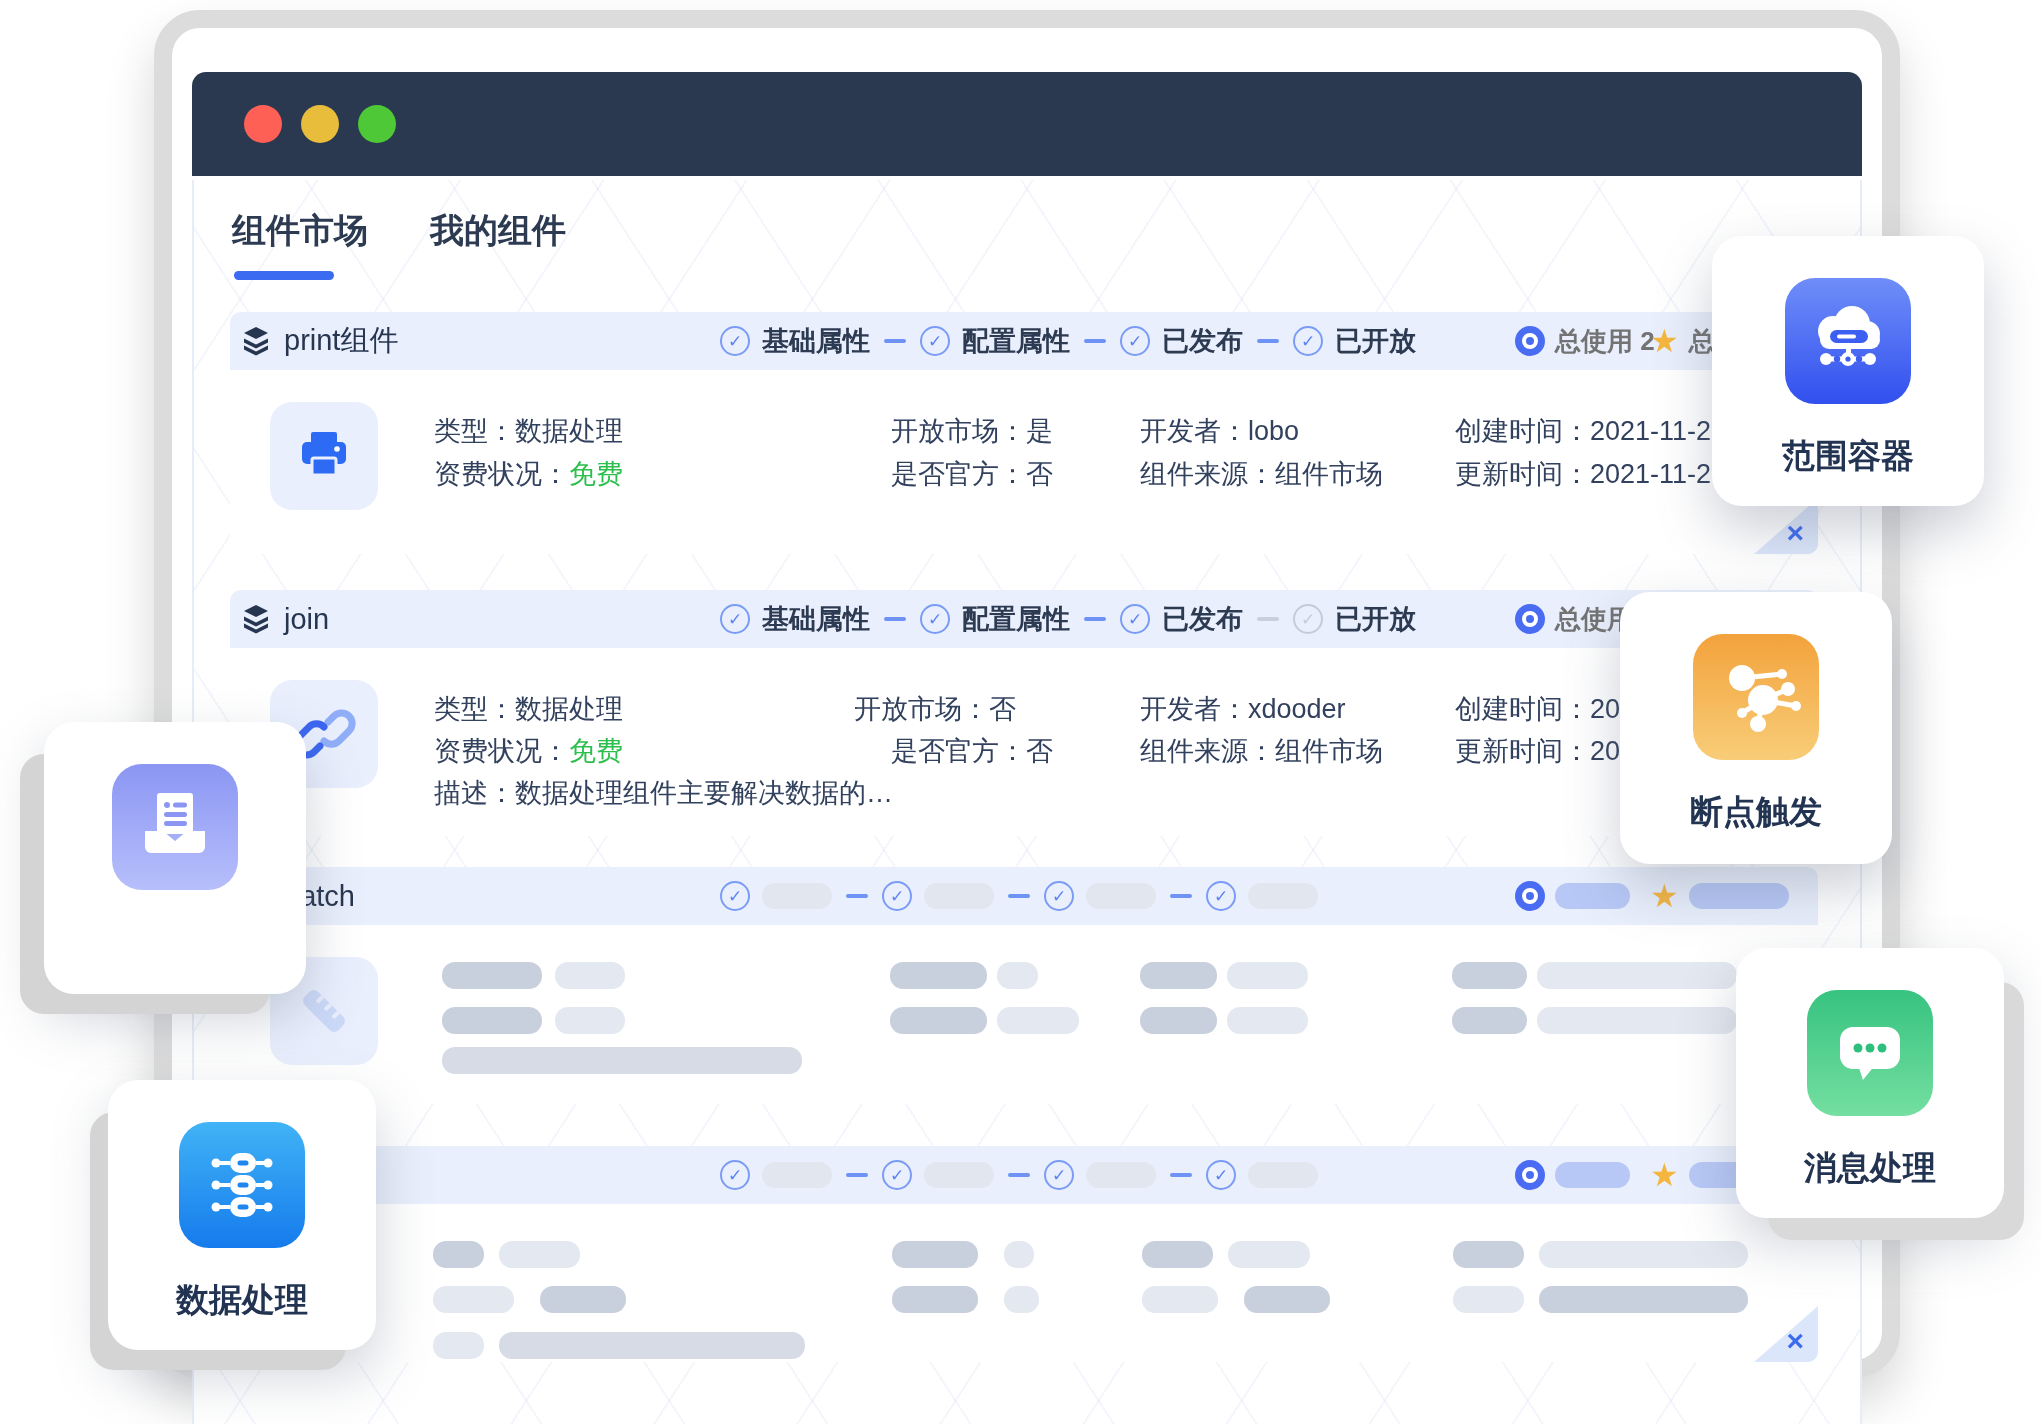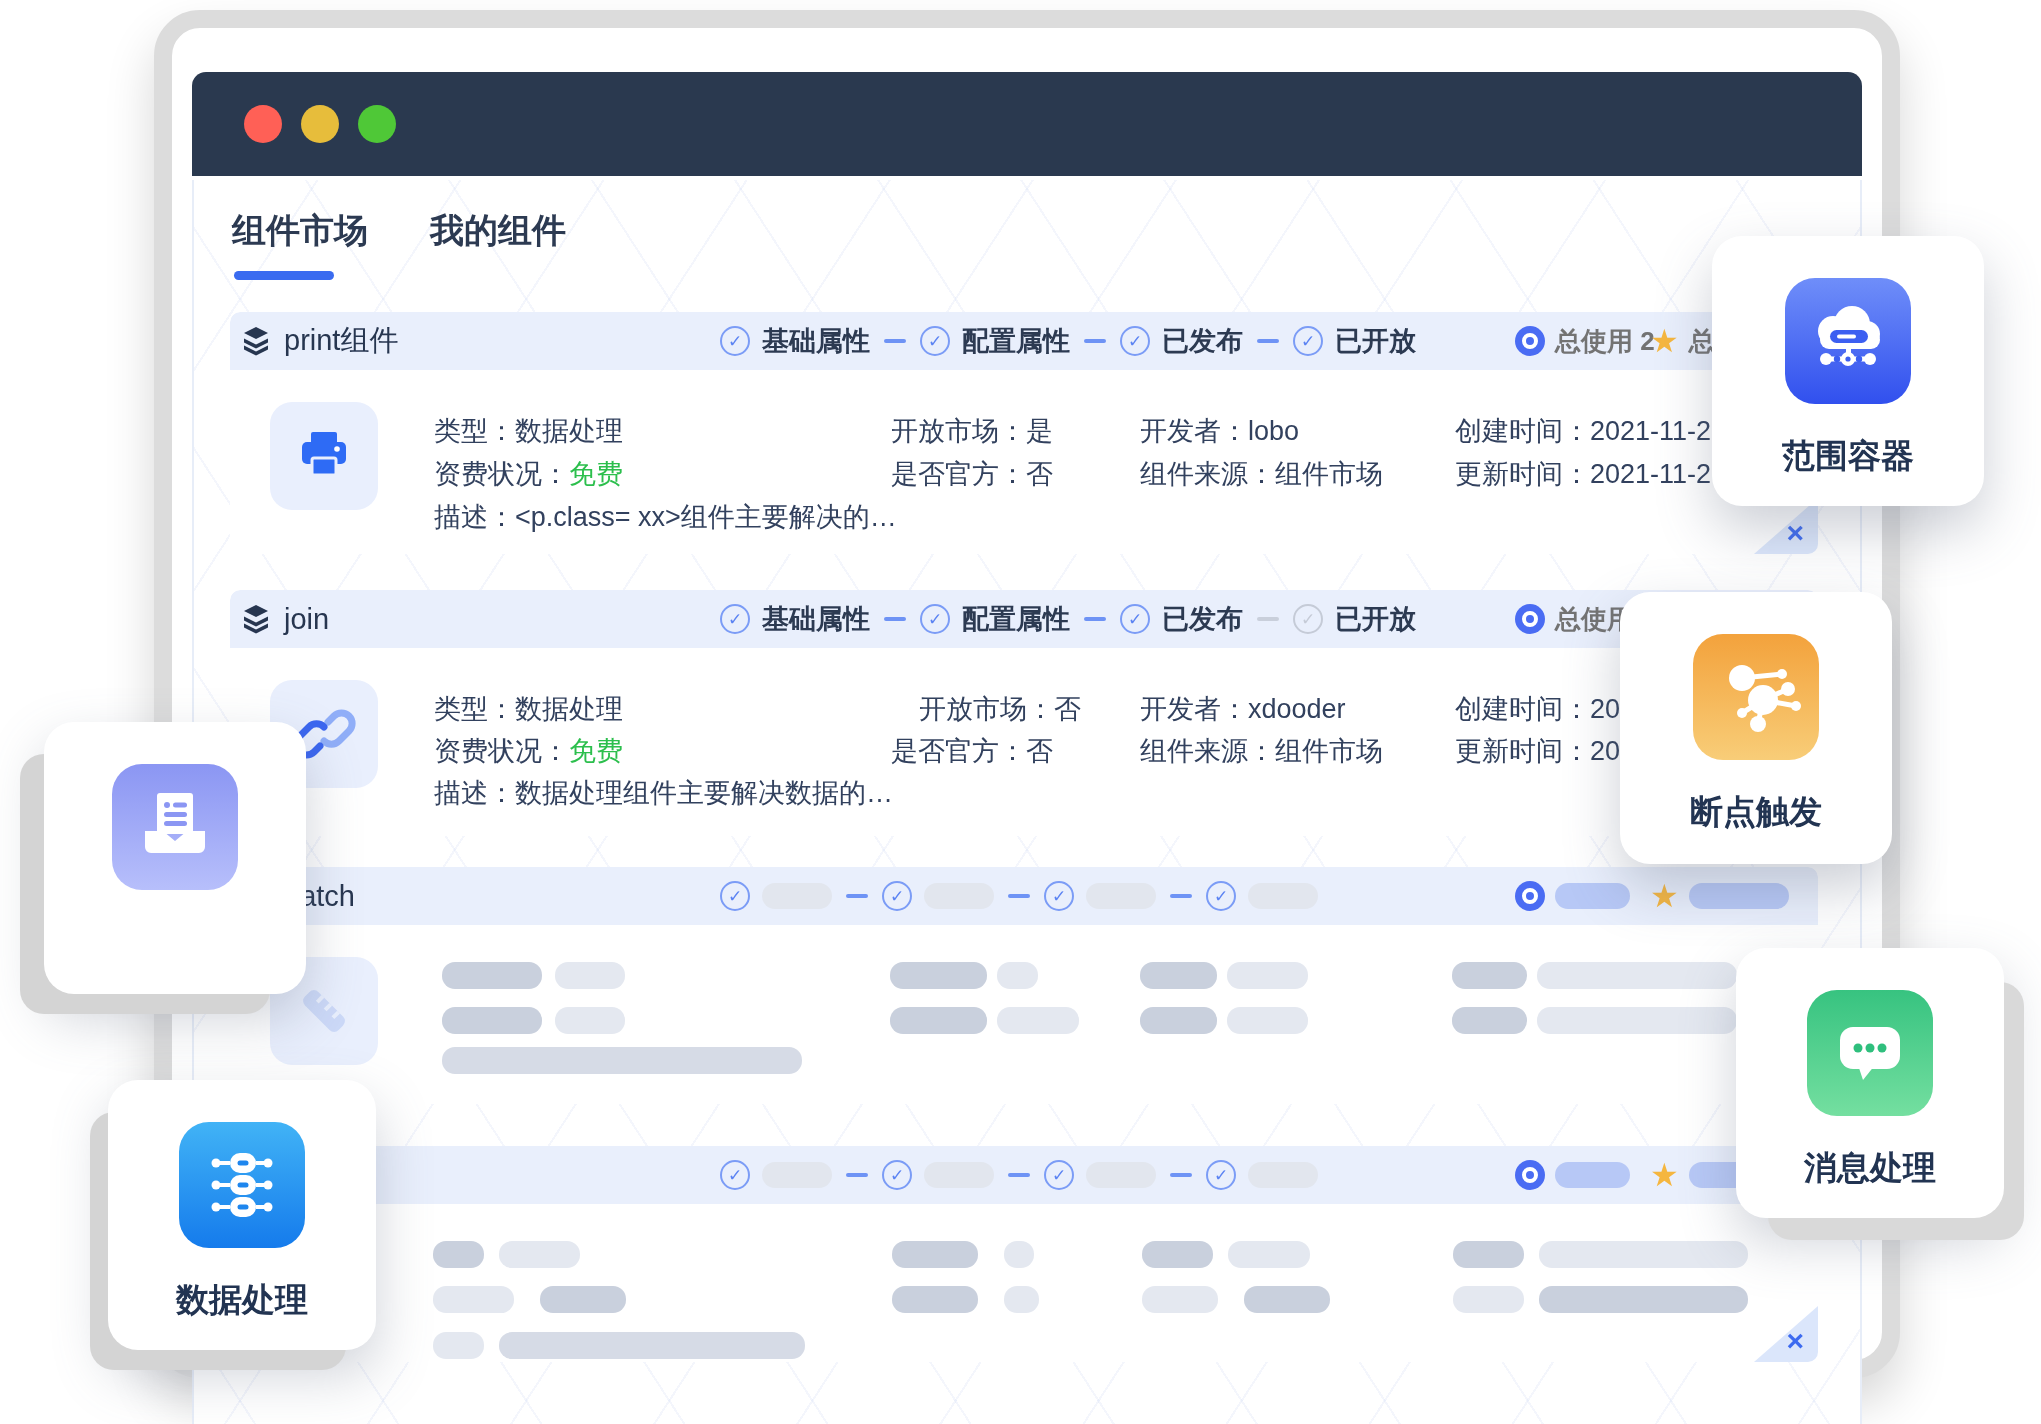--- a/index.html
+++ b/index.html
@@ -159,21 +159,20 @@
           <div class="cicon">
             <svg viewBox="0 0 64 64" width="64" height="64">
               <rect x="19" y="8" width="26" height="12" rx="2" fill="#2e6bf5"></rect>
               <rect x="10" y="18" width="44" height="22" rx="5" fill="#2e6bf5"></rect>
               <circle cx="45" cy="25" r="2.8" fill="#fff"></circle>
               <rect x="20" y="34" width="24" height="17" rx="2" fill="#2e6bf5" stroke="#e9effd" stroke-width="3"></rect>
             </svg>
           </div>
           <div class="f" style="left:204px; top:43px"><span class="lbl">类型：</span><span class="val">数据处理</span></div>
           <div class="f" style="left:204px; top:86px"><span class="lbl">资费状况：</span><span class="val green">免费</span></div>
-          <div class="f" style="left:204px; top:129px"><span class="lbl">描述：</span><span class="val">&lt;p.class= xx&gt;组件主要解决的…</span></div>
           <div class="f" style="left:661px; top:43px"><span class="lbl">开放市场：</span><span class="val">是</span></div>
           <div class="f" style="left:661px; top:86px"><span class="lbl">是否官方：</span><span class="val">否</span></div>
           <div class="f" style="left:910px; top:43px"><span class="lbl">开发者：</span><span class="val">lobo</span></div>
           <div class="f" style="left:910px; top:86px"><span class="lbl">组件来源：</span><span class="val">组件市场</span></div>
           <div class="f" style="left:1225px; top:43px"><span class="lbl">创建时间：</span><span class="val">2021-11-27 11:2</span></div>
           <div class="f" style="left:1225px; top:86px"><span class="lbl">更新时间：</span><span class="val">2021-11-27 11:2</span></div>
           <div class="corner">
               <span class="x">×</span>
             </div>
         </div>
@@ -221,21 +220,21 @@
             <svg viewBox="0 0 64 64" width="64" height="64">
               <g fill="none" stroke-linecap="round">
                 <path d="M36 20l6-6a10.5 10.5 0 0 1 15 15l-10 10a10.5 10.5 0 0 1-15 0" stroke="#90aef8" stroke-width="7"></path>
                 <path d="M28 44l-6 6a10.5 10.5 0 0 1-15-15l10-10a10.5 10.5 0 0 1 15 0" stroke="#3b66f0" stroke-width="7"></path>
               </g>
             </svg>
           </div>
           <div class="f" style="left:204px; top:43px"><span class="lbl">类型：</span><span class="val">数据处理</span></div>
           <div class="f" style="left:204px; top:85px"><span class="lbl">资费状况：</span><span class="val green">免费</span></div>
           <div class="f" style="left:204px; top:127px"><span class="lbl">描述：</span><span class="val">数据处理组件主要解决数据的…</span></div>
-          <div class="f" style="left:689px; top:43px"><span class="lbl">开放市场：</span><span class="val">否</span></div>
+          <div class="f" style="left:624px; top:43px"><span class="lbl">开放市场：</span><span class="val">否</span></div>
           <div class="f" style="left:661px; top:85px"><span class="lbl">是否官方：</span><span class="val">否</span></div>
           <div class="f" style="left:910px; top:43px"><span class="lbl">开发者：</span><span class="val">xdooder</span></div>
           <div class="f" style="left:910px; top:85px"><span class="lbl">组件来源：</span><span class="val">组件市场</span></div>
           <div class="f" style="left:1225px; top:43px"><span class="lbl">创建时间：</span><span class="val">2019-1</span></div>
           <div class="f" style="left:1225px; top:85px"><span class="lbl">更新时间：</span><span class="val">2019-1</span></div>
         </div>
       </div>
 
       <div class="card c3">
         <div class="card-head">

